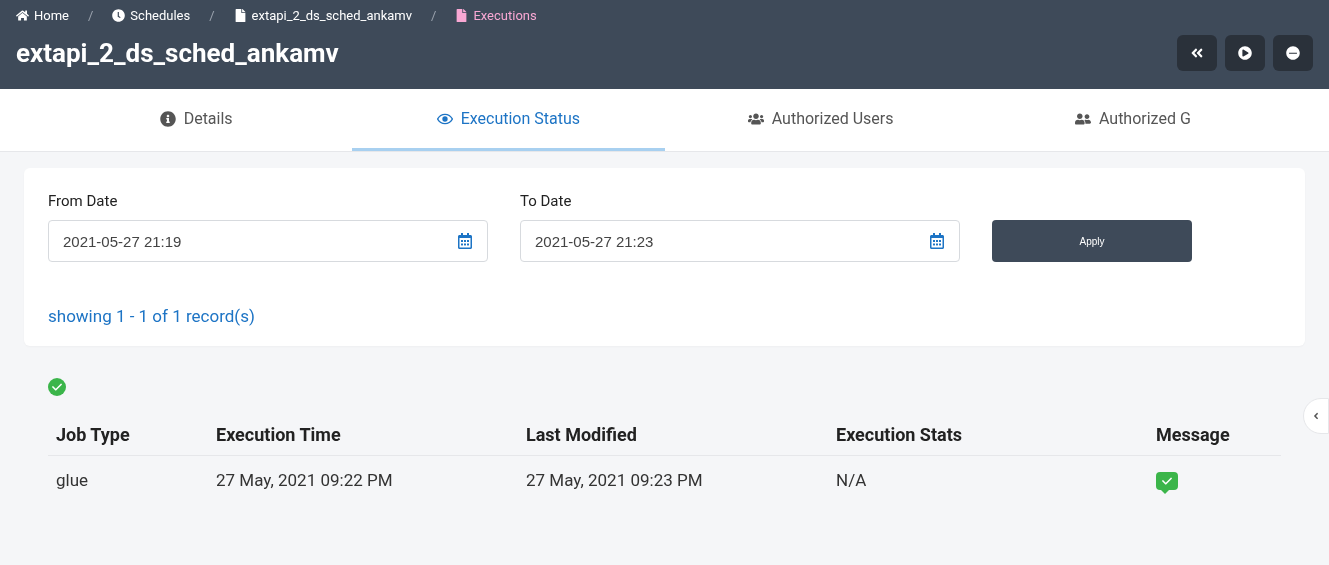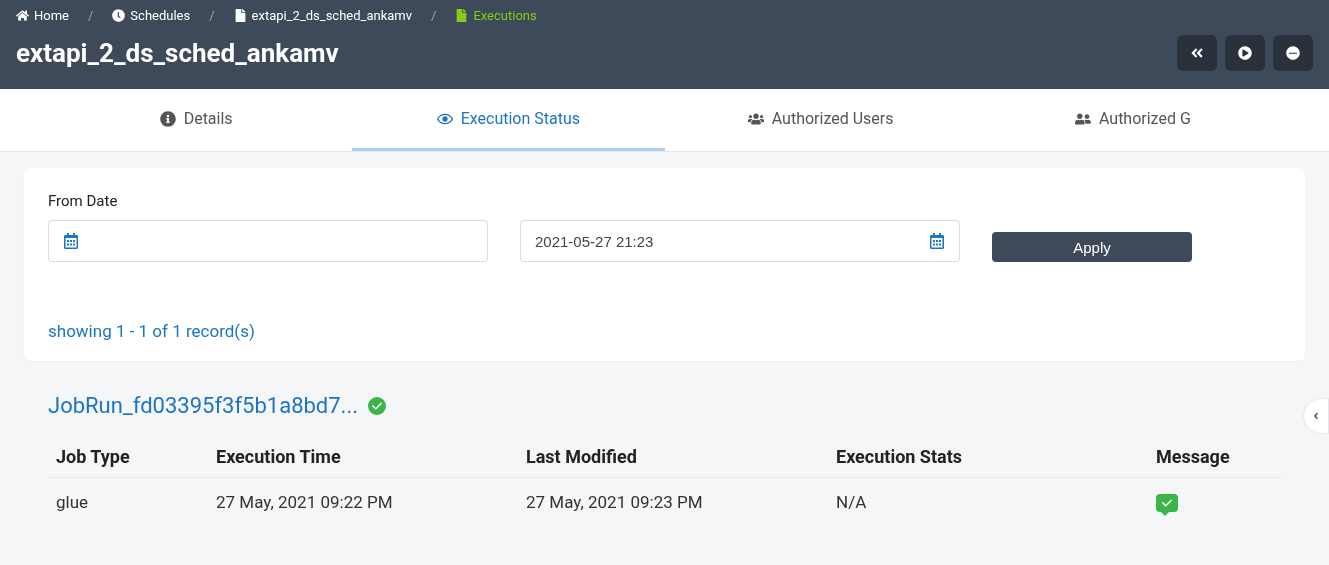--- a/index.html
+++ b/index.html
@@ -20,21 +20,21 @@
     padding: 8px 16px;
     font-size: 13px;
     gap: 19px;
   }
   .breadcrumb-item {
     display: flex;
     align-items: center;
     gap: 5px;
     color: #fff;
   }
-  .breadcrumb-item.muted { color: #84cc16; }
+  .breadcrumb-item.muted { color: #f9a8d4; }
   .breadcrumb-sep { color: #9aa2ad; }
   .breadcrumb svg { width: 13px; height: 13px; fill: currentColor; }
   .title-row {
     display: flex;
     align-items: center;
     justify-content: space-between;
     padding: 4px 16px 18px 16px;
   }
   .page-title {
     font-size: 26px;
@@ -113,26 +113,26 @@
     background: transparent;
   }
   .cal-icon { color: #1d74c5; display:flex; align-items:center; }
   .cal-icon svg { width: 16px; height: 16px; fill: currentColor; }
   .apply-btn {
     background: #3e4a59;
     color: #fff;
     border: none;
     border-radius: 4px;
     width: 200px;
-    height: 30px;
-    font-size: 15px;
+    height: 42px;
+    font-size: 10px;
     cursor: pointer;
   }
   .records-label {
-    margin-top: 59px;
+    margin-top: 44px;
     color: #1d74c5;
     font-size: 17px;
   }
   .side-toggle {
     position: absolute;
     right: -24px;
     top: 230px;
     background: #fff;
     border: 1px solid #e6e7ea;
     border-radius: 20px 0 0 20px;
@@ -292,28 +292,30 @@
       </svg>
     <span>Authorized G</span>
   </div>
 </div>
 
 <div class="panel">
   <div class="filter-row">
     <div class="field">
       <label class="field-label">From Date</label>
       <div class="input-group">
+        <input type="text" value="2021-05-27 21:19" style="">
         <span class="cal-icon">
           <svg viewBox="0 0 448 512">
               <path d="M148 288h-40c-6.6 0-12-5.4-12-12v-40c0-6.6 5.4-12 12-12h40c6.6 0 12 5.4 12 12v40c0 6.6-5.4 12-12 12zm108-12v-40c0-6.6-5.4-12-12-12h-40c-6.6 0-12 5.4-12 12v40c0 6.6 5.4 12 12 12h40c6.6 0 12-5.4 12-12zm96 0v-40c0-6.6-5.4-12-12-12h-40c-6.6 0-12 5.4-12 12v40c0 6.6 5.4 12 12 12h40c6.6 0 12-5.4 12-12zM160 384v-40c0-6.6-5.4-12-12-12h-40c-6.6 0-12 5.4-12 12v40c0 6.6 5.4 12 12 12h40c6.6 0 12-5.4 12-12zm96 0v-40c0-6.6-5.4-12-12-12h-40c-6.6 0-12 5.4-12 12v40c0 6.6 5.4 12 12 12h40c6.6 0 12-5.4 12-12zm96 0v-40c0-6.6-5.4-12-12-12h-40c-6.6 0-12 5.4-12 12v40c0 6.6 5.4 12 12 12h40c6.6 0 12-5.4 12-12zM448 112v352c0 26.5-21.5 48-48 48H48c-26.5 0-48-21.5-48-48V112c0-26.5 21.5-48 48-48h48V12c0-6.6 5.4-12 12-12h40c6.6 0 12 5.4 12 12v52h128V12c0-6.6 5.4-12 12-12h40c6.6 0 12 5.4 12 12v52h48c26.5 0 48 21.5 48 48zm-48 346V160H48v298c0 3.3 2.7 6 6 6h340c3.3 0 6-2.7 6-6z"></path>
             </svg>
         </span>
       </div>
     </div>
     <div class="field">
+      <label class="field-label">To Date</label>
       <div class="input-group">
         <input type="text" value="2021-05-27 21:23" style="">
         <span class="cal-icon">
           <svg viewBox="0 0 448 512">
               <path d="M148 288h-40c-6.6 0-12-5.4-12-12v-40c0-6.6 5.4-12 12-12h40c6.6 0 12 5.4 12 12v40c0 6.6-5.4 12-12 12zm108-12v-40c0-6.6-5.4-12-12-12h-40c-6.6 0-12 5.4-12 12v40c0 6.6 5.4 12 12 12h40c6.6 0 12-5.4 12-12zm96 0v-40c0-6.6-5.4-12-12-12h-40c-6.6 0-12 5.4-12 12v40c0 6.6 5.4 12 12 12h40c6.6 0 12-5.4 12-12zM160 384v-40c0-6.6-5.4-12-12-12h-40c-6.6 0-12 5.4-12 12v40c0 6.6 5.4 12 12 12h40c6.6 0 12-5.4 12-12zm96 0v-40c0-6.6-5.4-12-12-12h-40c-6.6 0-12 5.4-12 12v40c0 6.6 5.4 12 12 12h40c6.6 0 12-5.4 12-12zm96 0v-40c0-6.6-5.4-12-12-12h-40c-6.6 0-12 5.4-12 12v40c0 6.6 5.4 12 12 12h40c6.6 0 12-5.4 12-12zM448 112v352c0 26.5-21.5 48-48 48H48c-26.5 0-48-21.5-48-48V112c0-26.5 21.5-48 48-48h48V12c0-6.6 5.4-12 12-12h40c6.6 0 12 5.4 12 12v52h128V12c0-6.6 5.4-12 12-12h40c6.6 0 12 5.4 12 12v52h48c26.5 0 48 21.5 48 48zm-48 346V160H48v298c0 3.3 2.7 6 6 6h340c3.3 0 6-2.7 6-6z"></path>
             </svg>
         </span>
       </div>
     </div>
     <button class="apply-btn">Apply</button>
@@ -322,21 +324,20 @@
 
   <div class="side-toggle">
     <svg viewBox="0 0 256 512">
         <path d="M31.7 239l136-136c9.4-9.4 24.6-9.4 33.9 0l22.6 22.6c9.4 9.4 9.4 24.6 0 33.9L127.9 256l96.4 96.4c9.4 9.4 9.4 24.6 0 33.9L201.6 409c-9.4 9.4-24.6 9.4-33.9 0l-136-136c-9.4-9.4-9.4-24.6 0-34z"></path>
       </svg>
   </div>
 </div>
 
 <div class="job-panel">
   <div class="job-title-row">
-    <a class="job-title">JobRun_fd03395f3f5b1a8bd7...</a>
     <span class="check-badge">
       <svg viewBox="0 0 512 512">
           <path d="M173.9 439.4L7.5 273c-9.4-9.4-9.4-24.6 0-33.9l22.6-22.6c9.4-9.4 24.6-9.4 33.9 0L192 344.4 448 88.4c9.4-9.4 24.6-9.4 33.9 0l22.6 22.6c9.4 9.4 9.4 24.6 0 33.9L210.1 439.4c-9.4 9.4-24.6 9.4-36.2 0z"></path>
         </svg>
     </span>
   </div>
   <table class="job-table">
     <thead>
       <tr>
         <th style="width:160px">Job Type</th>

